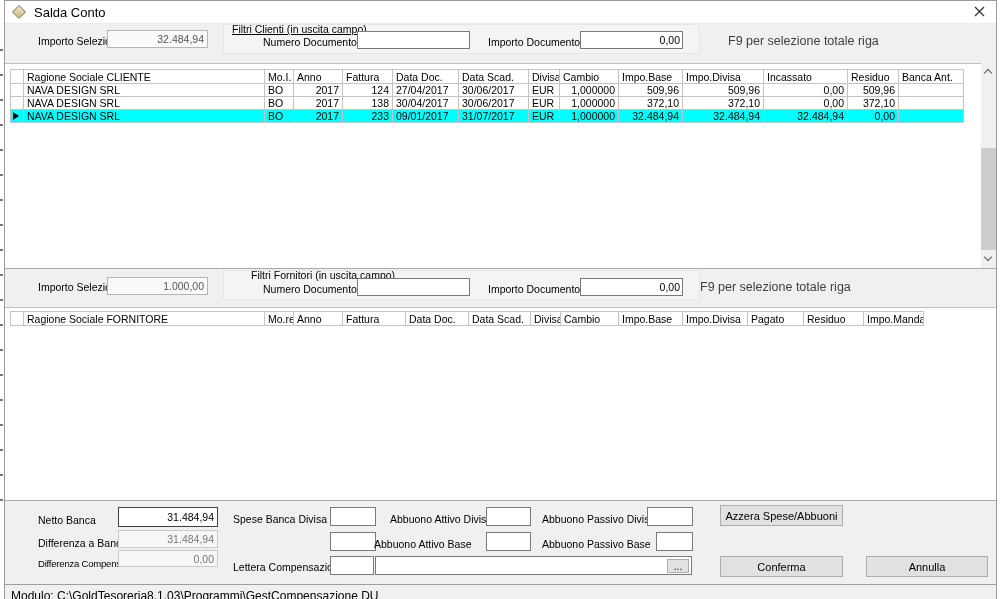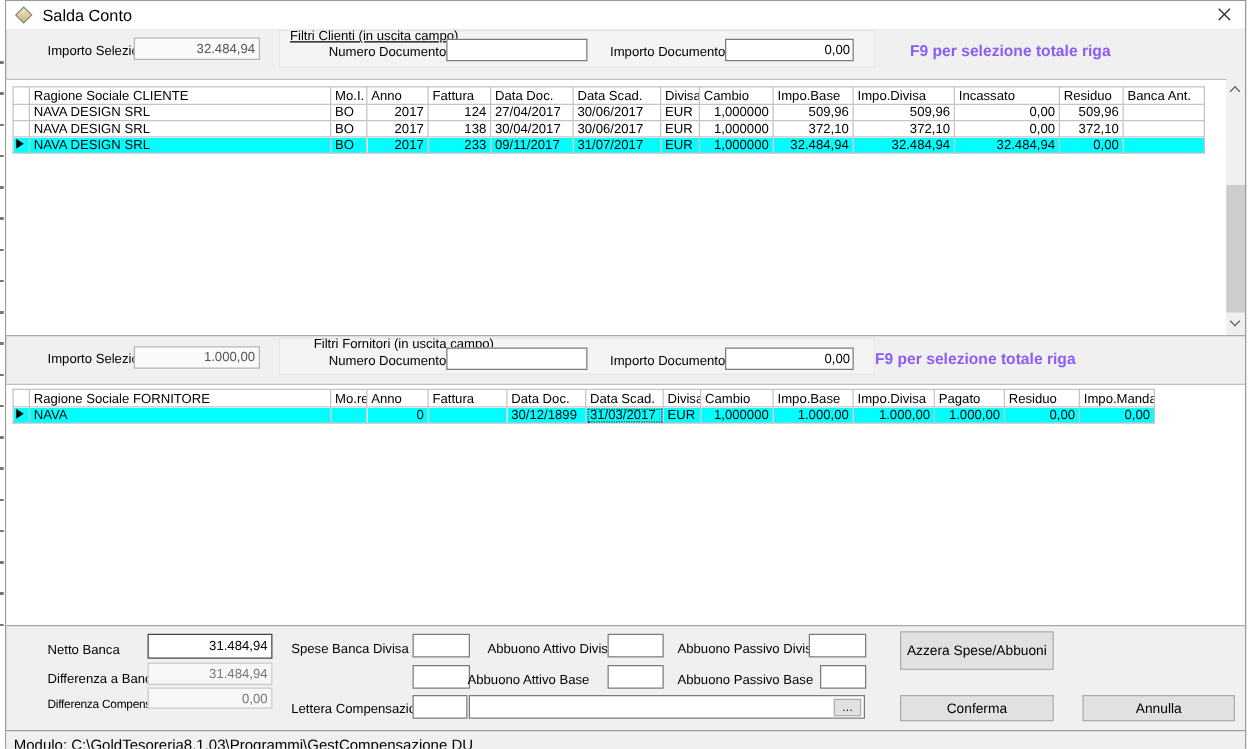--- a/index.html
+++ b/index.html
@@ -13,21 +13,21 @@
     background:repeating-linear-gradient(180deg, transparent 0 23px, #777 23px 25px); }
   #titlebar { left:5px; top:1px; width:991px; height:23px; background:#ffffff;
     border-bottom:1px solid #ececec; }
   #app-icon { left:14px; top:7px; width:10px; height:10px; transform:rotate(45deg);
     background:linear-gradient(135deg,#f2e9cb,#c9b57e); border:1px solid #8a8160; }
   #title-text { left:34px; top:5px; font-size:13px; color:#000; }
   #close-btn { left:966px; top:3px; width:26px; height:18px; text-align:center; cursor:default; }
   #close-btn svg { margin-top:3px; }
   
   .lbl { font-size:10.5px; color:#000; white-space:nowrap; }
-  .f9 { font-size:12.5px; font-weight:bold; color:#8b5cf6; white-space:nowrap; }
+  .f9 { font-size:12.5px; font-weight:normal; color:#404040; white-space:nowrap; }
   .fpanel { background:#f4f4f4; border:1px solid #e6e6e6; }
   
   .display { background:#fafafa; border:1px solid #b5b5b5; color:#555;
     font-size:10.5px; text-align:right; padding:2px 3px 0 0; }
   input.box { background:#fff; border:1px solid #7a7a7a; font-size:10.5px;
     font-family:inherit; padding:0 2px; outline:none; }
   input.rt { text-align:right; }
   
   .gridarea { background:#fff; border-top:1px solid #c0c0c0; }
   .sepline { height:1px; background:#a9a9a9; }
@@ -154,21 +154,21 @@
     <td class="r g">0,00</td>
     <td class="r">372,10</td>
     <td></td>
   </tr>
   <tr class="sel">
     <td class="selcol"><span class="marker"></span></td>
     <td>NAVA DESIGN SRL</td>
     <td>BO</td>
     <td class="r">2017</td>
     <td class="r">233</td>
-    <td>09/11/2017</td>
+    <td>09/01/2017</td>
     <td>31/07/2017</td>
     <td>EUR</td>
     <td class="r">1,000000</td>
     <td class="r">32.484,94</td>
     <td class="r">32.484,94</td>
     <td class="r">32.484,94</td>
     <td class="r">0,00</td>
     <td></td>
   </tr>
 </tbody>
@@ -224,36 +224,20 @@
     <th>Data Doc.</th>
     <th>Data Scad.</th>
     <th>Divisa</th>
     <th>Cambio</th>
     <th>Impo.Base</th>
     <th>Impo.Divisa</th>
     <th>Pagato</th>
     <th>Residuo</th>
     <th>Impo.Mandato</th>
   </tr>
-  <tr class="sel">
-    <td class="selcol"><span class="marker"></span></td>
-    <td>NAVA</td>
-    <td></td>
-    <td class="r">0</td>
-    <td class="r"></td>
-    <td>30/12/1899</td>
-    <td class="focuscell">31/03/2017</td>
-    <td>EUR</td>
-    <td class="r">1,000000</td>
-    <td class="r">1.000,00</td>
-    <td class="r">1.000,00</td>
-    <td class="r">1.000,00</td>
-    <td class="r">0,00</td>
-    <td class="r">0,00</td>
-  </tr>
 </tbody>
   </table>
 
 <div class="abs sepline" style="left:5px;top:500px;width:991px;"></div>
 
 <div class="abs lbl" style="left:38px;top:514px;">Netto Banca</div>
 <div class="abs netto" style="left:118px;top:507px;width:100px;height:20px;">31.484,94</div>
 <div class="abs lbl" style="left:38px;top:537px;">Differenza a Banca</div>
 <div class="abs flat" style="left:118px;top:530px;width:100px;height:18px;">31.484,94</div>
 <div class="abs lbl" style="left:38px;top:558px;font-size:9.5px;letter-spacing:-0.2px;">Differenza Compensazione</div>
@@ -270,19 +254,19 @@
 <div class="abs lbl" style="left:374px;top:538px;">Abbuono Attivo Base</div>
 <input class="abs box rt" style="left: 486px; top: 532px; width: 45px; height: 19px;" value="">
 <div class="abs lbl" style="left:542px;top:538px;">Abbuono Passivo Base</div>
 <input class="abs box rt" style="left: 656px; top: 532px; width: 37px; height: 19px;" value="">
 
 <div class="abs lbl" style="left:233px;top:561px;">Lettera Compensazione</div>
 <input class="abs box" style="left: 330px; top: 556px; width: 44px; height: 19px;" value="">
 <input class="abs box" style="left: 375px; top: 556px; width: 317px; height: 19px;" value="">
 <div class="abs btn" id="ellipsis-btn" style="left:667px;top:559px;width:22px;height:14px;">...</div>
 
-<div class="abs btn" style="left:720px;top:505px;width:123px;height:31px;">Azzera Spese/Abbuoni</div>
+<div class="abs btn" style="left:720px;top:505px;width:123px;height:21px;">Azzera Spese/Abbuoni</div>
 <div class="abs btn" style="left:720px;top:556px;width:123px;height:21px;">Conferma</div>
 <div class="abs btn" style="left:866px;top:556px;width:122px;height:21px;">Annulla</div>
 
 <div class="abs" id="statusbar">
   <div>Modulo: C:\GoldTesoreria8.1.03\Programmi\GestCompensazione DU</div>
 </div>
 
 </body></html>

